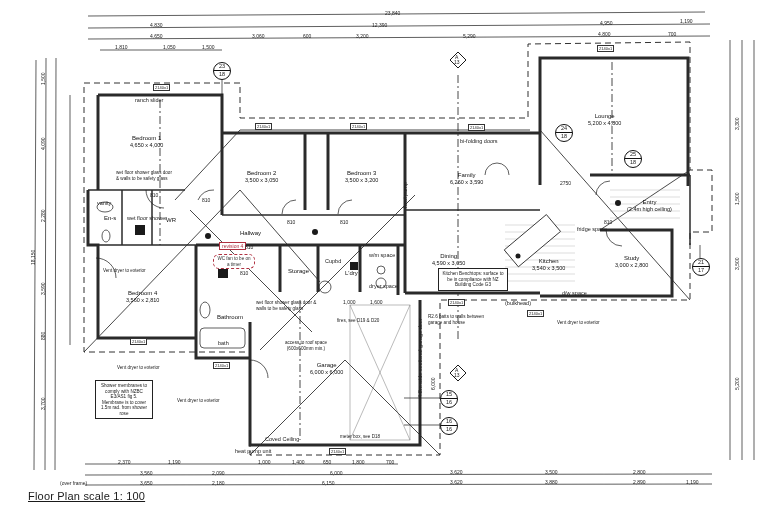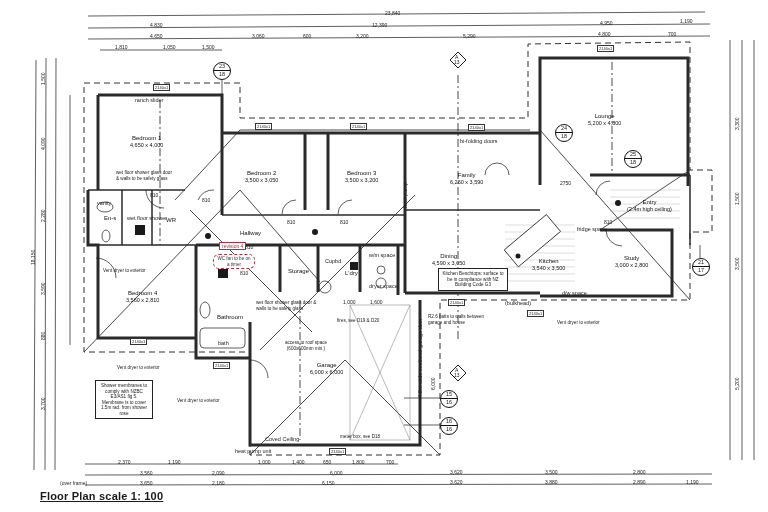--- a/index.html
+++ b/index.html
@@ -11,21 +11,21 @@
   .dimtxt{position:absolute;font-size:5px;color:#222;white-space:nowrap;}
   .vdim{position:absolute;font-size:5px;color:#222;white-space:nowrap;transform:rotate(-90deg);transform-origin:left top;}
   .note{position:absolute;font-size:4.6px;line-height:5.5px;color:#222;}
   .notebox{position:absolute;border:1px solid #222;background:#fff;font-size:4.6px;line-height:5.5px;text-align:center;padding:2px 3px;}
   .marker{position:absolute;width:18px;height:18px;border:1.2px solid #111;border-radius:50%;background:#fff;font-size:5.5px;text-align:center;box-sizing:border-box;}
   .marker .t{display:block;border-bottom:1px solid #111;line-height:7px;}
   .marker .b{display:block;line-height:7px;}
   .win{position:absolute;border:1px solid #333;background:#fff;font-size:4px;padding:0 1px;line-height:5px;}
   .rev{position:absolute;border:1px solid #b03040;color:#b03040;font-size:5px;padding:0 2px;background:#fff;}
   .revnote{position:absolute;border:1px dashed #b03040;border-radius:6px;color:#333;font-size:4.6px;line-height:5.5px;text-align:center;padding:1px 3px;background:#fff;}
-  #title{position:absolute;left:28px;top:490px;font-size:11px;font-weight:bold;text-decoration:underline;letter-spacing:0.2px;margin-left:12px;}
+  #title{position:absolute;left:28px;top:490px;font-size:11px;font-weight:normal;text-decoration:underline;letter-spacing:0.2px;}
 </style>
 </head>
 <body>
 
 <svg id="plan" viewBox="0 0 768 512" xmlns="http://www.w3.org/2000/svg">
   <g stroke="#1a1a1a" fill="none" stroke-width="0.7">
 
     <line x1="88" y1="16" x2="705" y2="12"></line>
     <line x1="88" y1="28" x2="710" y2="24"></line>
     <line x1="88" y1="39" x2="710" y2="36"></line>

